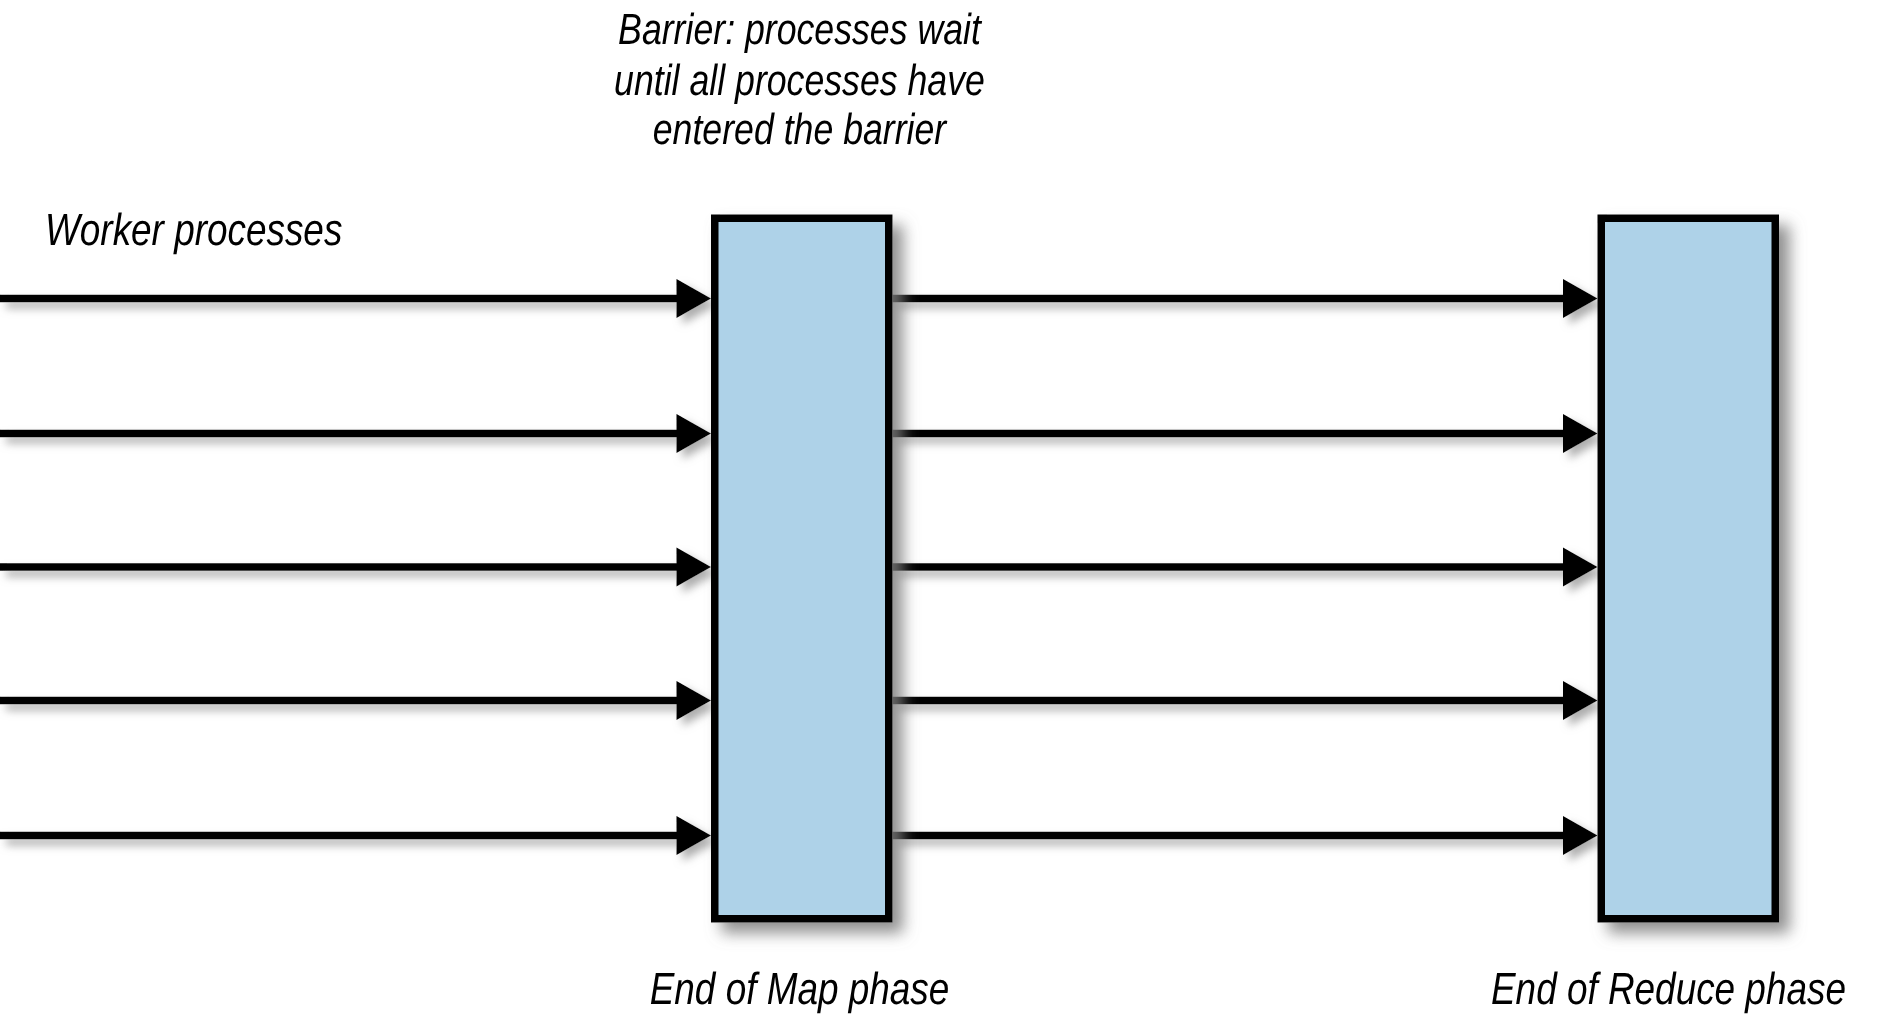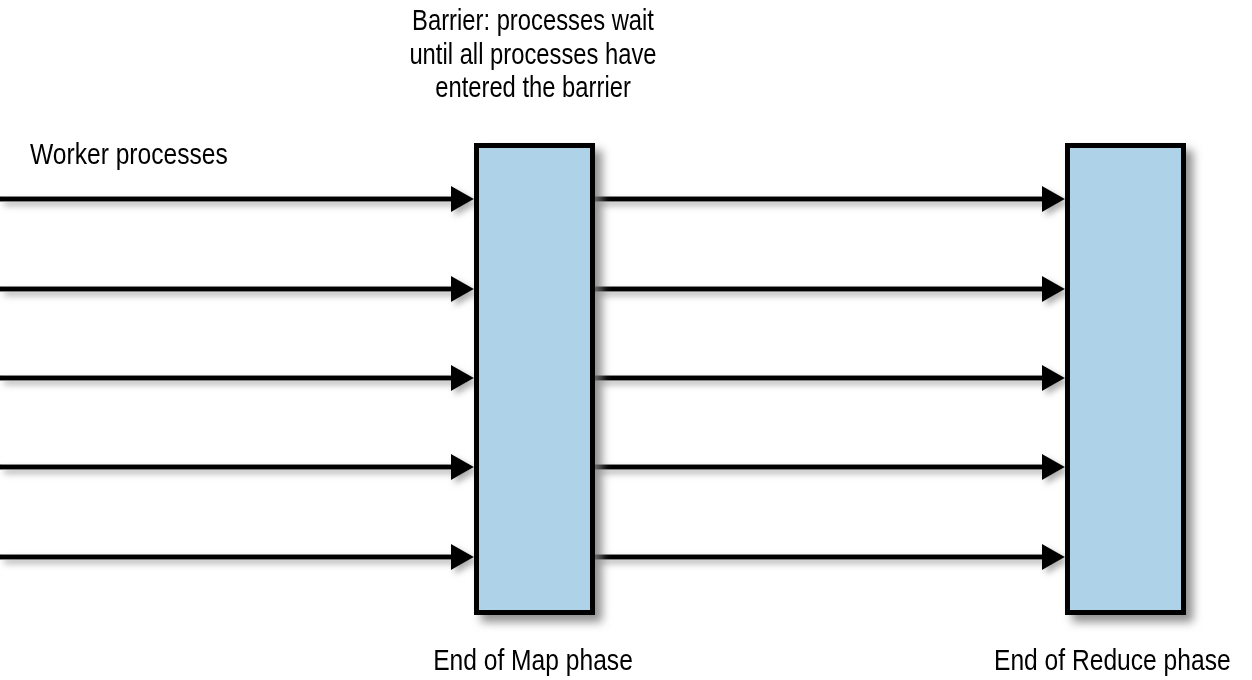--- a/index.html
+++ b/index.html
@@ -9,20 +9,21 @@
   }
   body {
     font-family: "Liberation Sans", "DejaVu Sans", sans-serif;
   }
   #canvas {
     position: relative;
     width: 1252px;
     height: 680px;
     background: #ffffff;
     overflow: hidden;
+    font-style: italic;
   }
   #figure-svg {
     position: absolute;
     left: 0;
     top: 0;
     width: 1252px;
     height: 680px;
   }
   .diagram-text {
     position: absolute;

